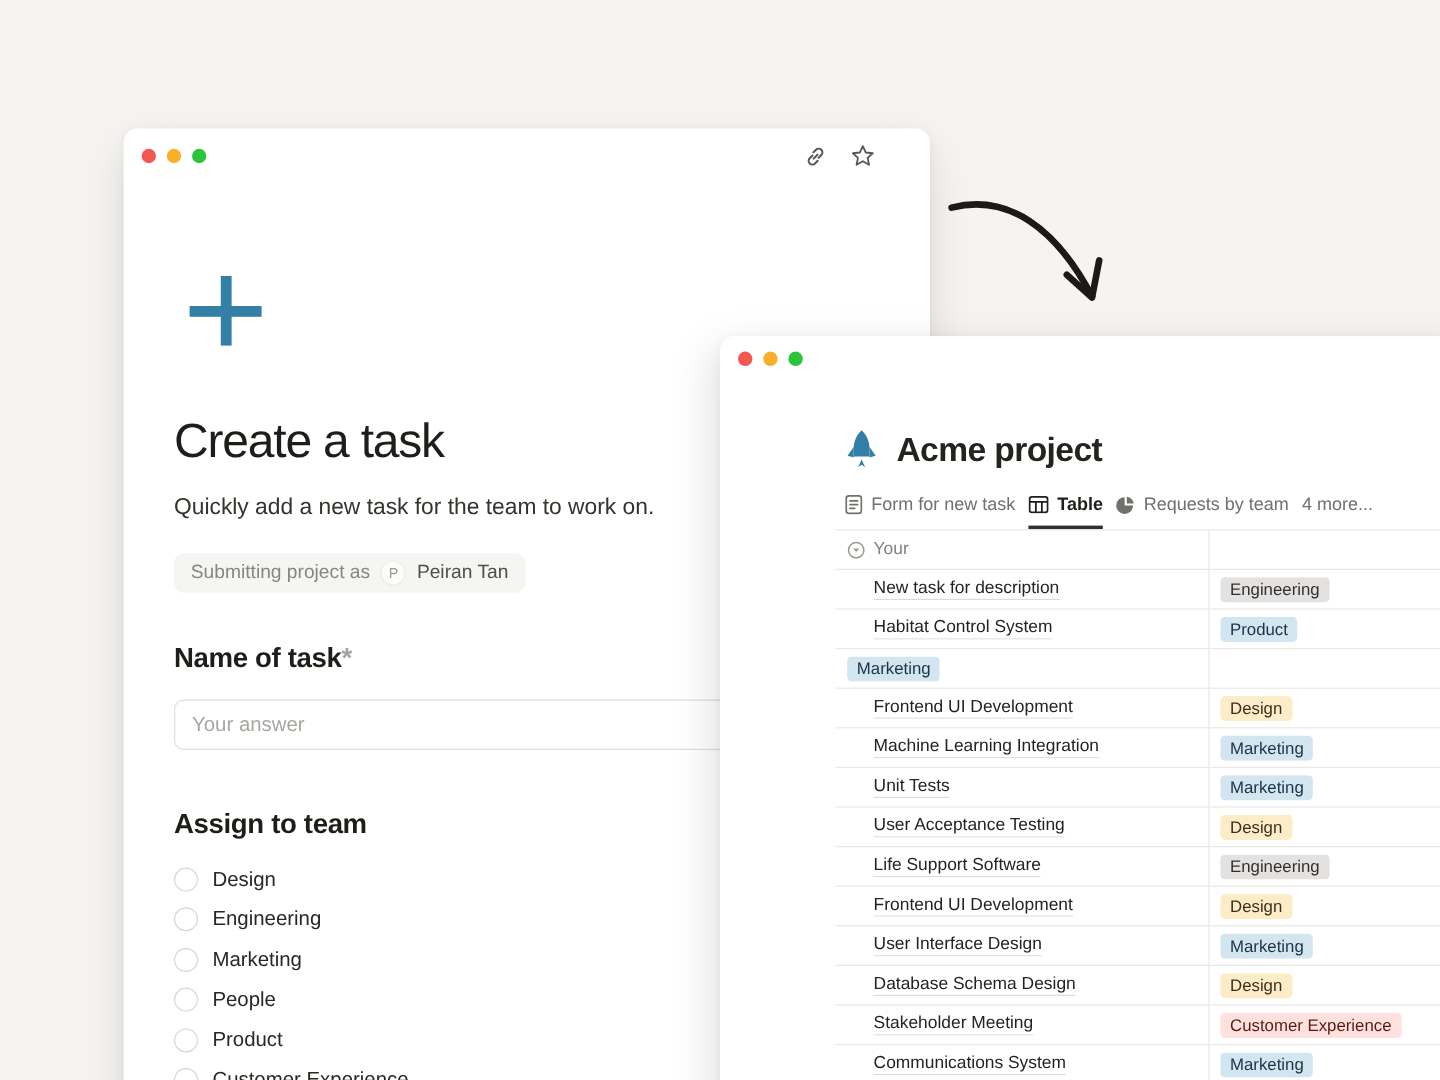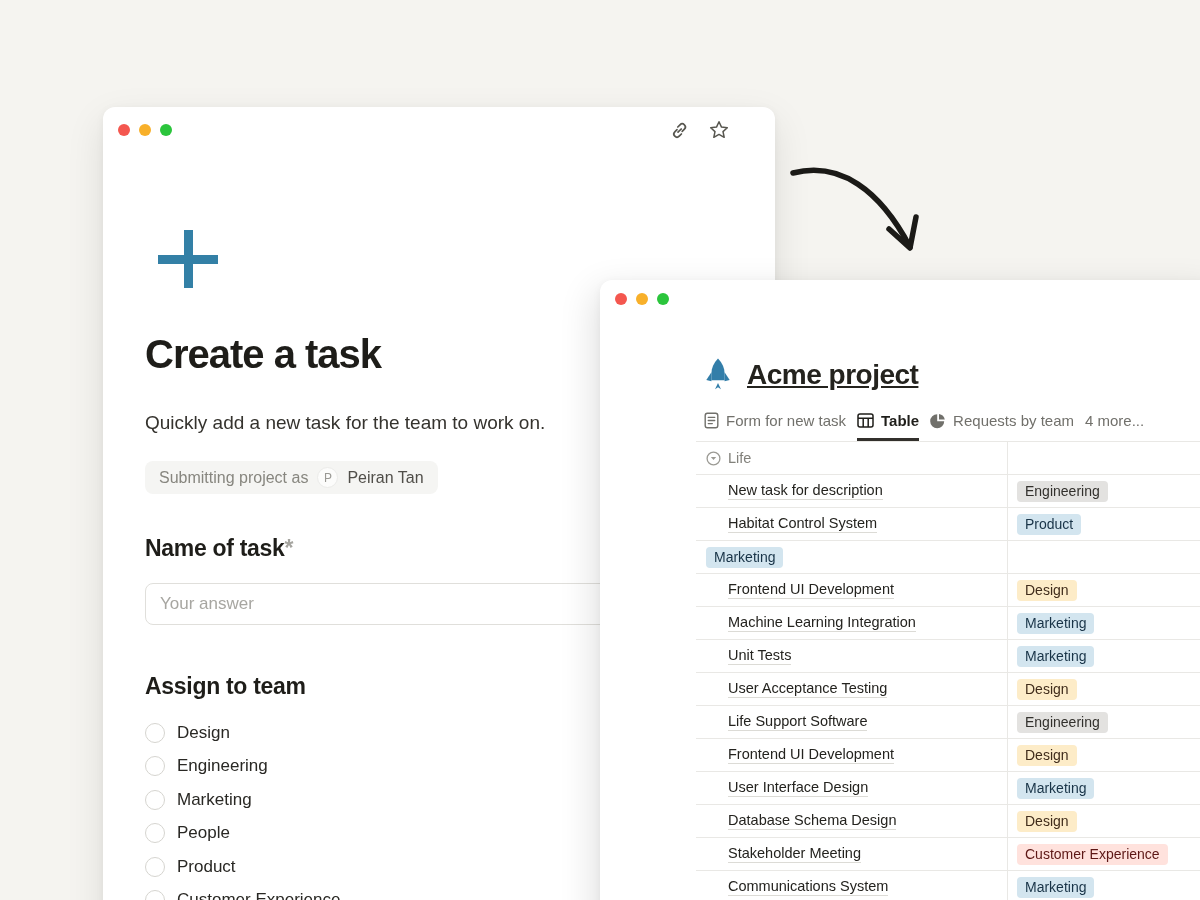--- a/index.html
+++ b/index.html
@@ -28,22 +28,22 @@
   #form-window { left:103px; top:107px; width:672px; height:830px; z-index:1; }
   #form-window .traffic { left:15px; top:17px; }
   .form-toolbar { position:absolute; top:13px; right:46px; display:flex; gap:20px; color:#57564f; }
   .form-toolbar .tool { width:20px; height:20px; display:flex; align-items:center; justify-content:center; cursor:pointer; }
 
   .plus-mark { position:absolute; left:55px; top:123px; width:60px; height:58px; }
   .plus-mark .h { position:absolute; left:0; top:24.5px; width:60px; height:9px; background:#3380a6; }
   .plus-mark .v { position:absolute; left:25.5px; top:0; width:9px; height:58px; background:#3380a6; }
 
   .form-title {
-    position:absolute; left:42px; top:225px;
-    font-size:40px; font-weight:700; letter-spacing:-1px; color:#1e1d19;
+    position:absolute; left:42px; top:239px;
+    font-size:40px; font-weight:400; letter-spacing:-1px; color:#1e1d19;
   }
   .form-subtitle {
     position:absolute; left:42px; top:305px;
     font-size:19px; color:#35332e;
   }
   .submit-badge {
     position:absolute; left:42px; top:354px; height:33px;
     display:inline-flex; align-items:center; gap:9px;
     background:#f5f5f3; border-radius:8px; padding:0 14px;
     font-size:16px; color:#87867f;
@@ -76,21 +76,21 @@
   }
   .radio-label { font-size:17px; font-weight:500; color:#292824; }
 
   
   #table-window { left:600px; top:280px; width:622px; height:650px; z-index:2;
     box-shadow: -6px 10px 36px rgba(0,0,0,.12), 0 2px 8px rgba(0,0,0,.05); }
   #table-window .traffic { left:15px; top:13px; }
 
   .proj-head { position:absolute; left:104px; top:76px; display:flex; align-items:center; gap:15px; }
   .proj-icon { width:28px; height:38px; display:flex; align-items:center; justify-content:center; }
-  .proj-title { font-size:28px; font-weight:700; letter-spacing:-0.5px; color:#24231e;text-decoration:underline; }
+  .proj-title { font-size:28px; font-weight:700; letter-spacing:-0.5px; color:#24231e; }
 
   .tabs { position:absolute; left:104px; top:125px; height:36px; display:flex; gap:11px; align-items:stretch; }
   .tab { display:flex; align-items:center; gap:7px; font-size:15px; color:#71706b; cursor:pointer;
          border-bottom:3px solid transparent; padding-bottom:2px; }
   .tab .ticon { display:flex; align-items:center; }
   .tab.active { color:#1f1e1a; font-weight:700; border-bottom-color:#32302c; }
   .tab.more { color:#71706b; }
 
   .dtable { position:absolute; left:96px; top:161px; right:0; border-top:1px solid #e9e8e5; }
   .dtable .vline { position:absolute; left:311px; top:0; bottom:0; width:1px; background:#e9e8e5; }
@@ -244,21 +244,21 @@
   <div class="dtable" id="data-table">
     <div class="vline"></div>
     <div class="trow header">
       <div class="cell-team">
         <span>
           <svg width="15" height="15" viewBox="0 0 15 15">
             <circle cx="7.5" cy="7.5" r="6.4" fill="none" stroke="#9b9a94" stroke-width="1.3"></circle>
             <path d="M4.8 6 L7.5 9 L10.2 6 Z" fill="#9b9a94"></path>
           </svg>
         </span>
-        <span class="hlabel">Life</span>
+        <span class="hlabel">Your</span>
       </div>
     </div>
     <div id="table-rows">
         <div class="trow">
           <div class="cell-desc">
             <span class="task-name">New task for description</span>
           </div>
           <div class="cell-team">
             <span class="tag" style="background: rgb(227, 226, 224); color: rgb(50, 48, 44);">Engineering</span>
           </div>

